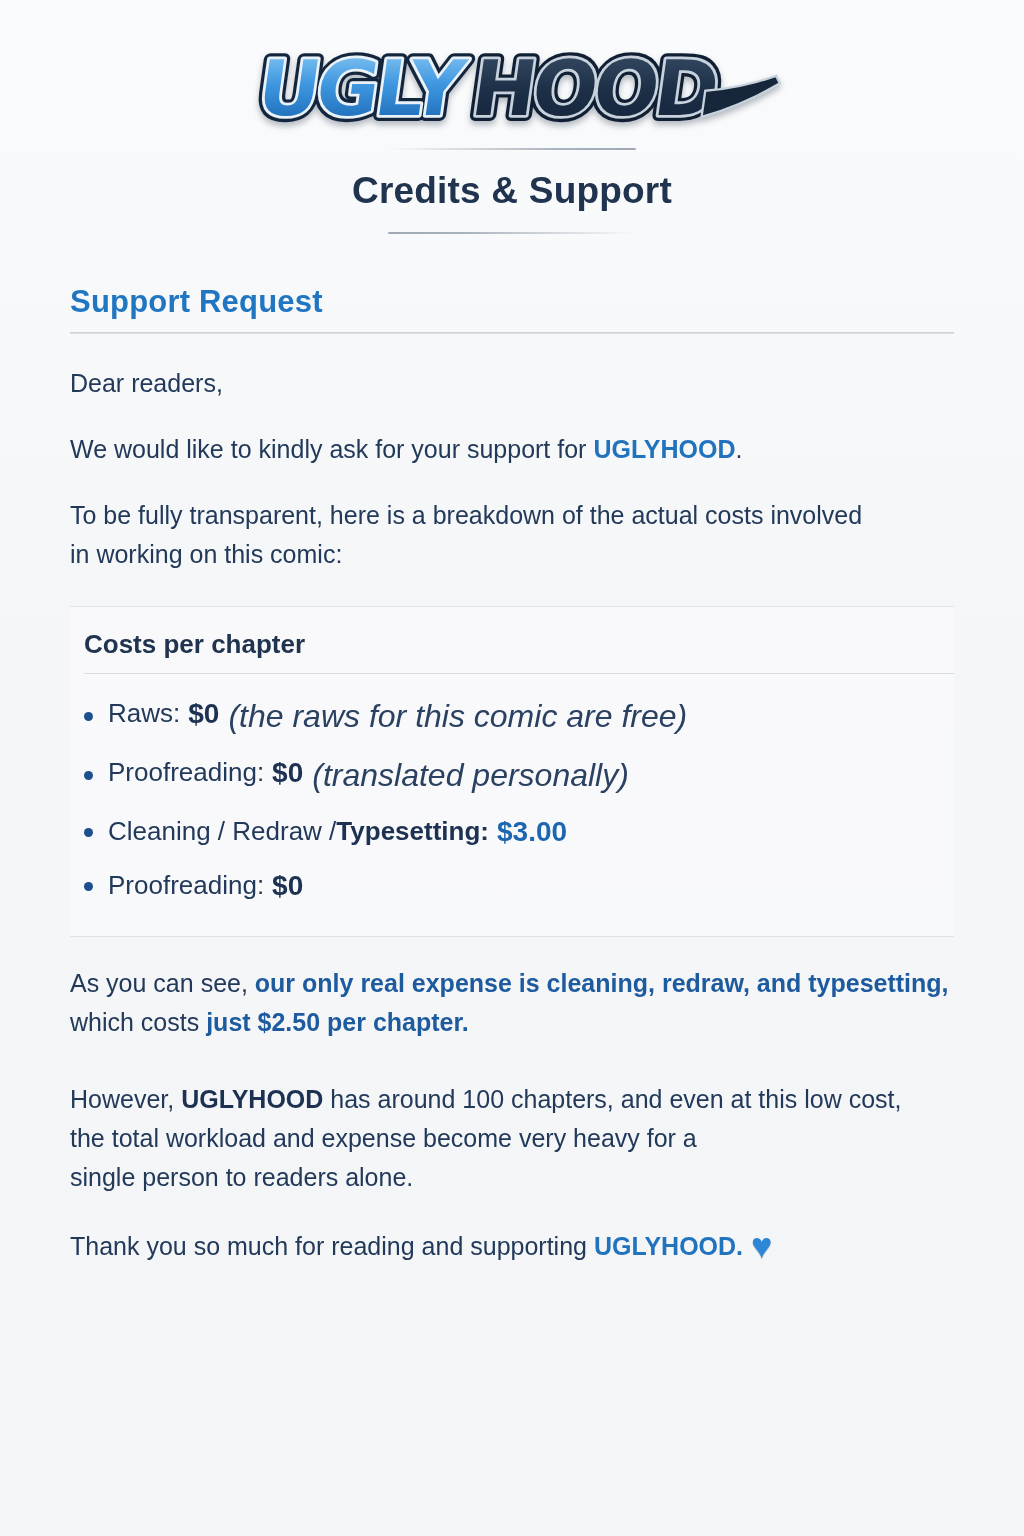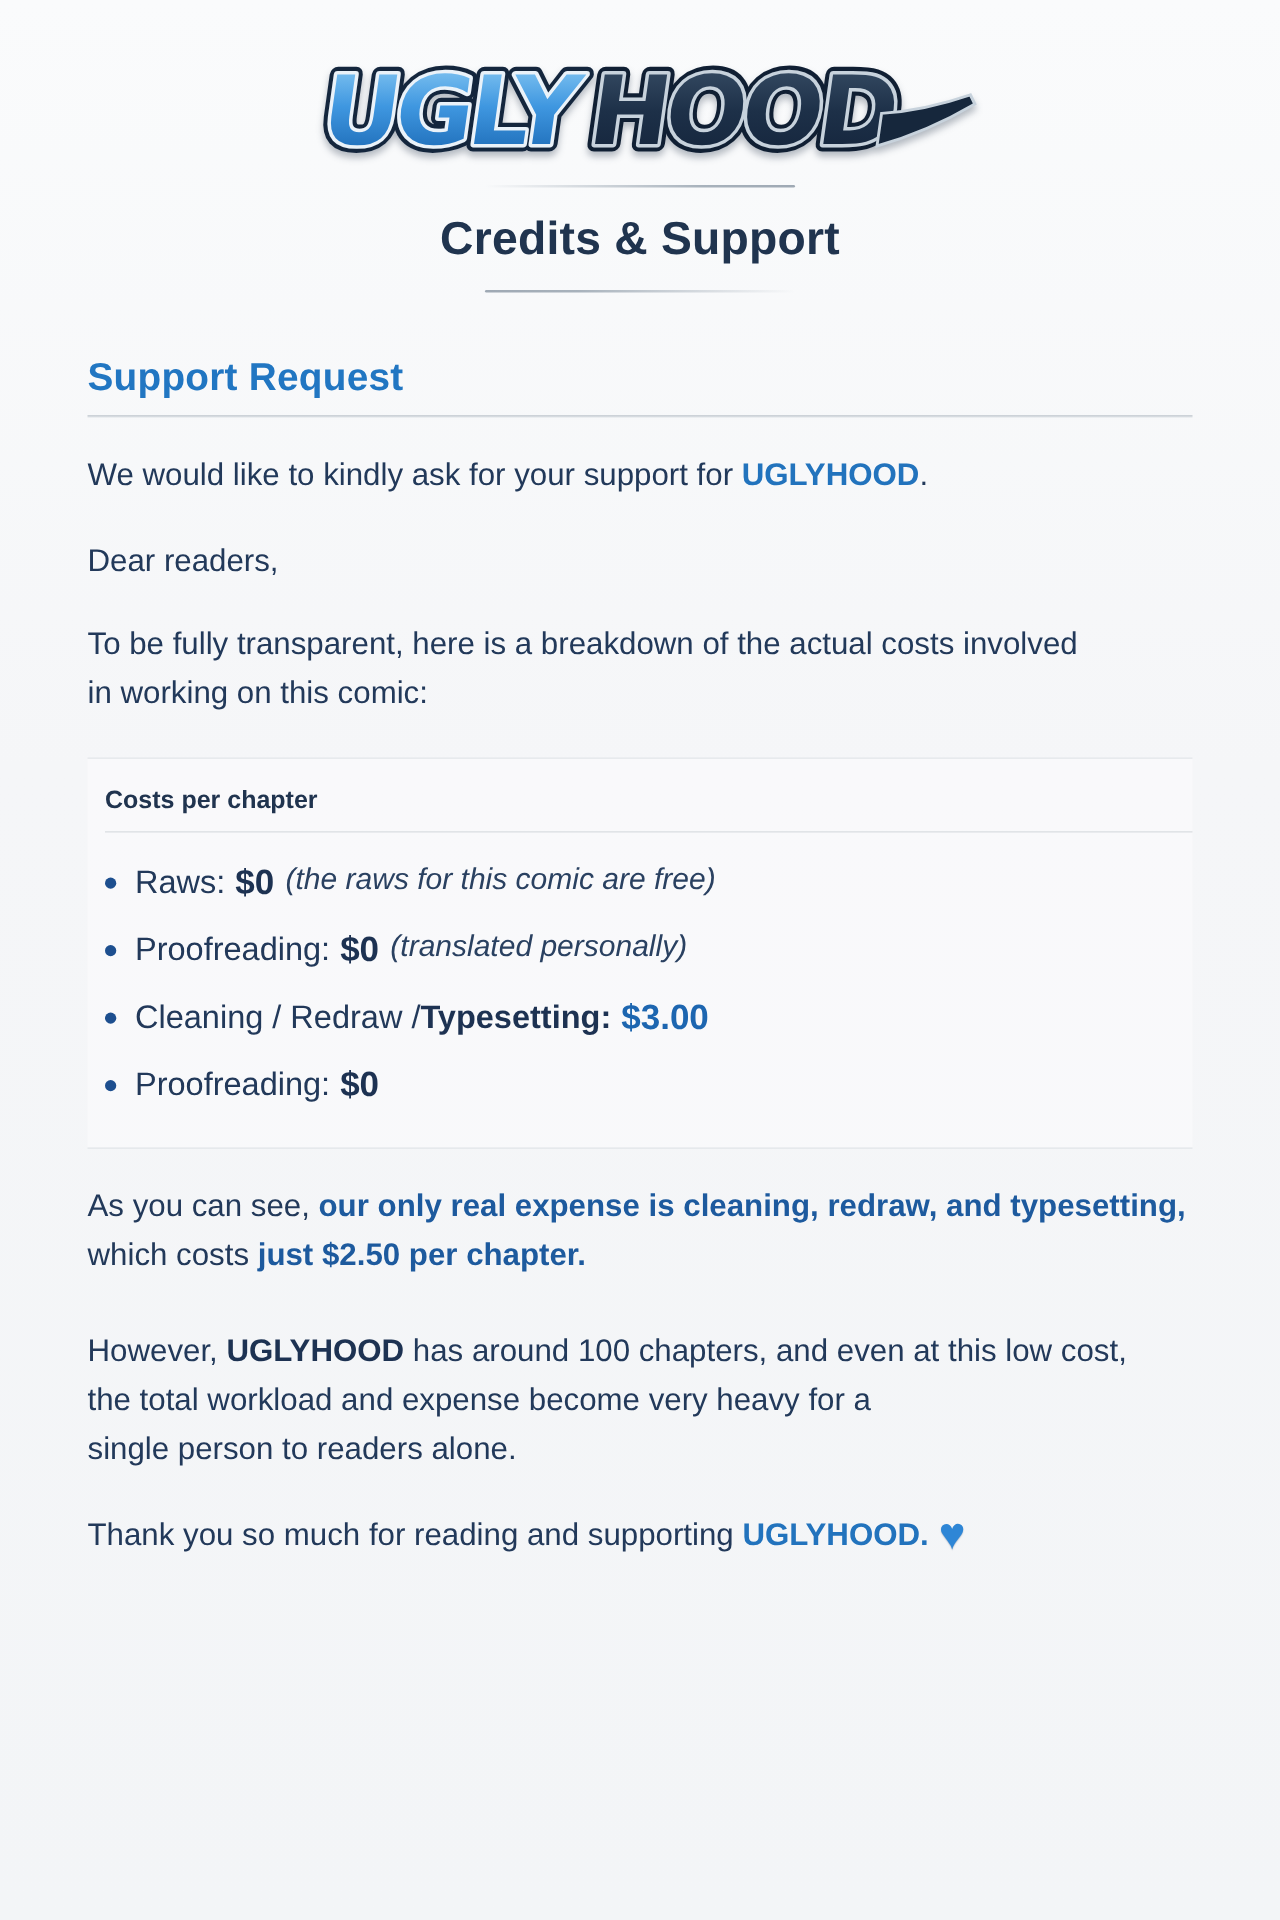--- a/index.html
+++ b/index.html
@@ -36,28 +36,28 @@
   .deep-blue { font-weight:bold; color:#1d5a9e; }
 
   
   .costs-panel {
     margin-top:32px;
     border-top:1px solid #e1e5e9;
     border-bottom:1px solid #dfe3e7;
     background:rgba(255,255,255,0.40);
     padding:22px 0 34px 14px;
   }
-  .costs-heading { font-size:20px; font-weight:bold; color:#20344f; padding-bottom:13px; border-bottom:1px solid #d9dde1; }
+  .costs-heading { font-size:26px; font-weight:bold; color:#20344f; padding-bottom:13px; border-bottom:1px solid #d9dde1; }
   .costs-list { list-style:none; margin-top:24px; }
   .costs-item { display:flex; align-items:flex-start; margin-top:22px; font-size:26px; color:#22395a; }
   .costs-item:first-child { margin-top:0; }
   .bullet-dot { width:9px; height:9px; border-radius:50%; background:#1d4f8f; margin-right:15px; align-self:center; flex:0 0 auto; }
   .amount { font-weight:bold; font-size:28px; color:#1d3252; margin-left:8px; }
   .amount.blue { color:#1d66b0; }
-  .note { font-style:italic; font-size:24px; color:#2a4161; margin-left:9px; }
+  .note { font-style:italic; font-size:32px; color:#2a4161; margin-left:9px; }
 
   
   .thanks { margin-top:30px; }
   .heart { color:#2e86d6; font-size:36px; line-height:0; vertical-align:-3px; margin-left:8px;
            text-shadow:0 1px 1px rgba(20,60,110,0.35); }
 </style>
 </head>
 <body>
 
 <div class="page">
@@ -94,25 +94,25 @@
 
   <div class="subtitle-row">
     <div class="subtitle-line left"></div>
     <div class="subtitle-text">Credits &amp; Support</div>
     <div class="subtitle-line right"></div>
   </div>
 
   <div class="section-title">Support Request</div>
   <div class="title-rule"></div>
 
+  <div class="body-text greeting">Dear readers,</div>
+
   <div class="body-text para">
     <span>We would like to kindly ask for your support for </span><span class="bold-blue">UGLYHOOD</span><span>.</span>
   </div>
-
-  <div class="body-text greeting">Dear readers,</div>
 
   <div class="body-text para">
     <div>To be fully transparent, here is a breakdown of the actual costs involved</div>
     <div>in working on this comic:</div>
   </div>
 
   <div class="costs-panel">
     <div class="costs-heading">Costs per chapter</div>
     <ul class="costs-list">
       <li class="costs-item">

